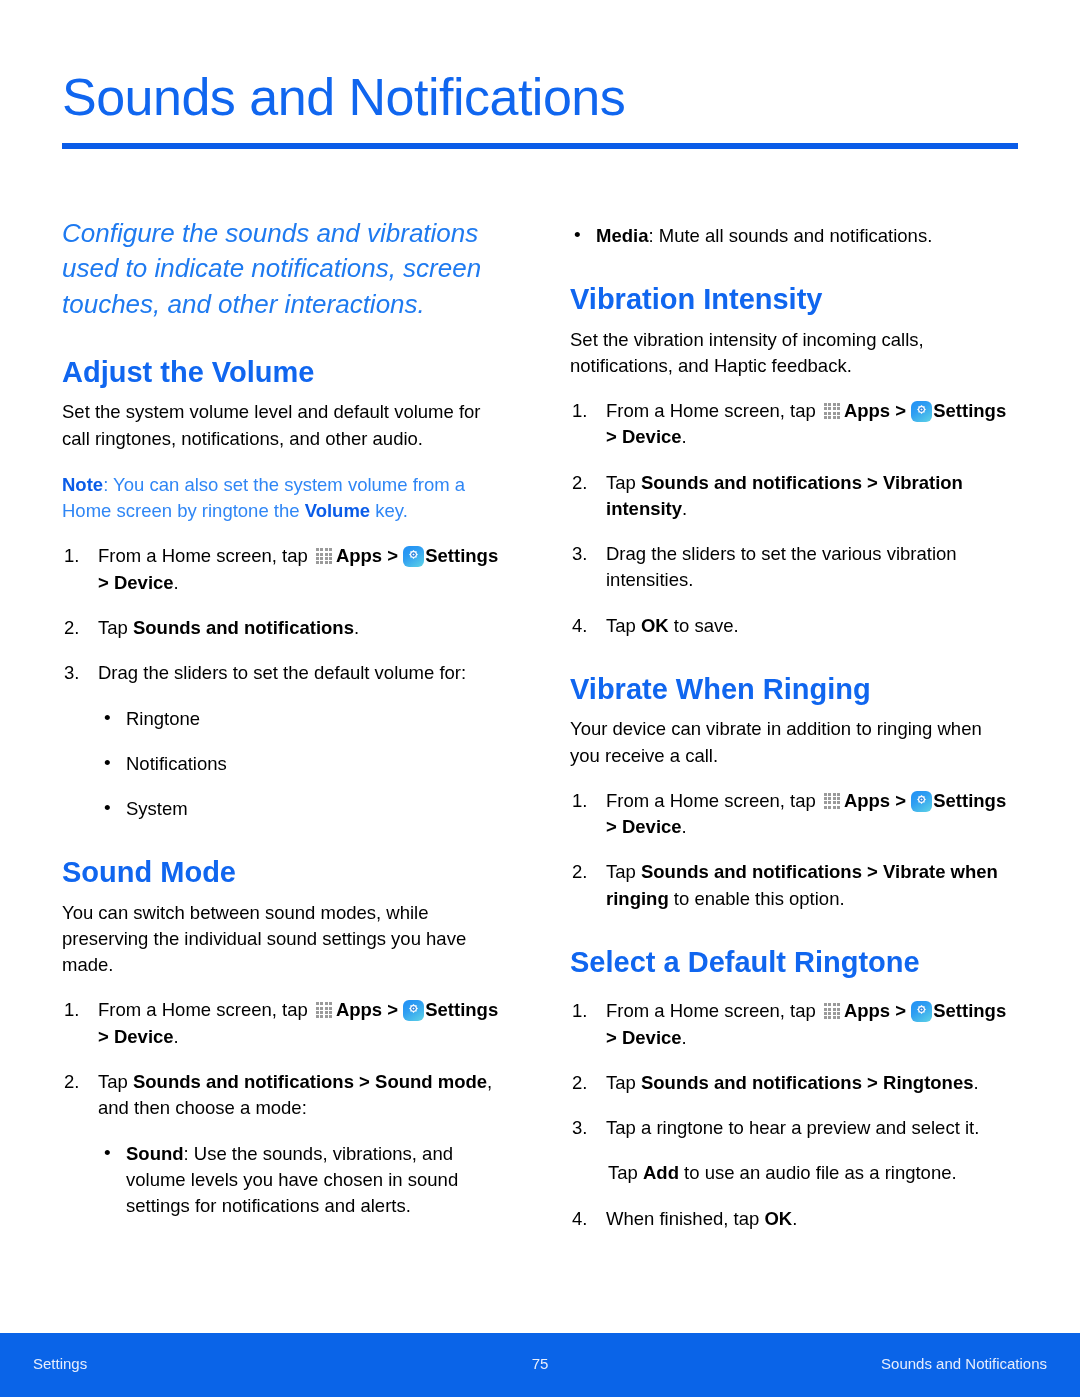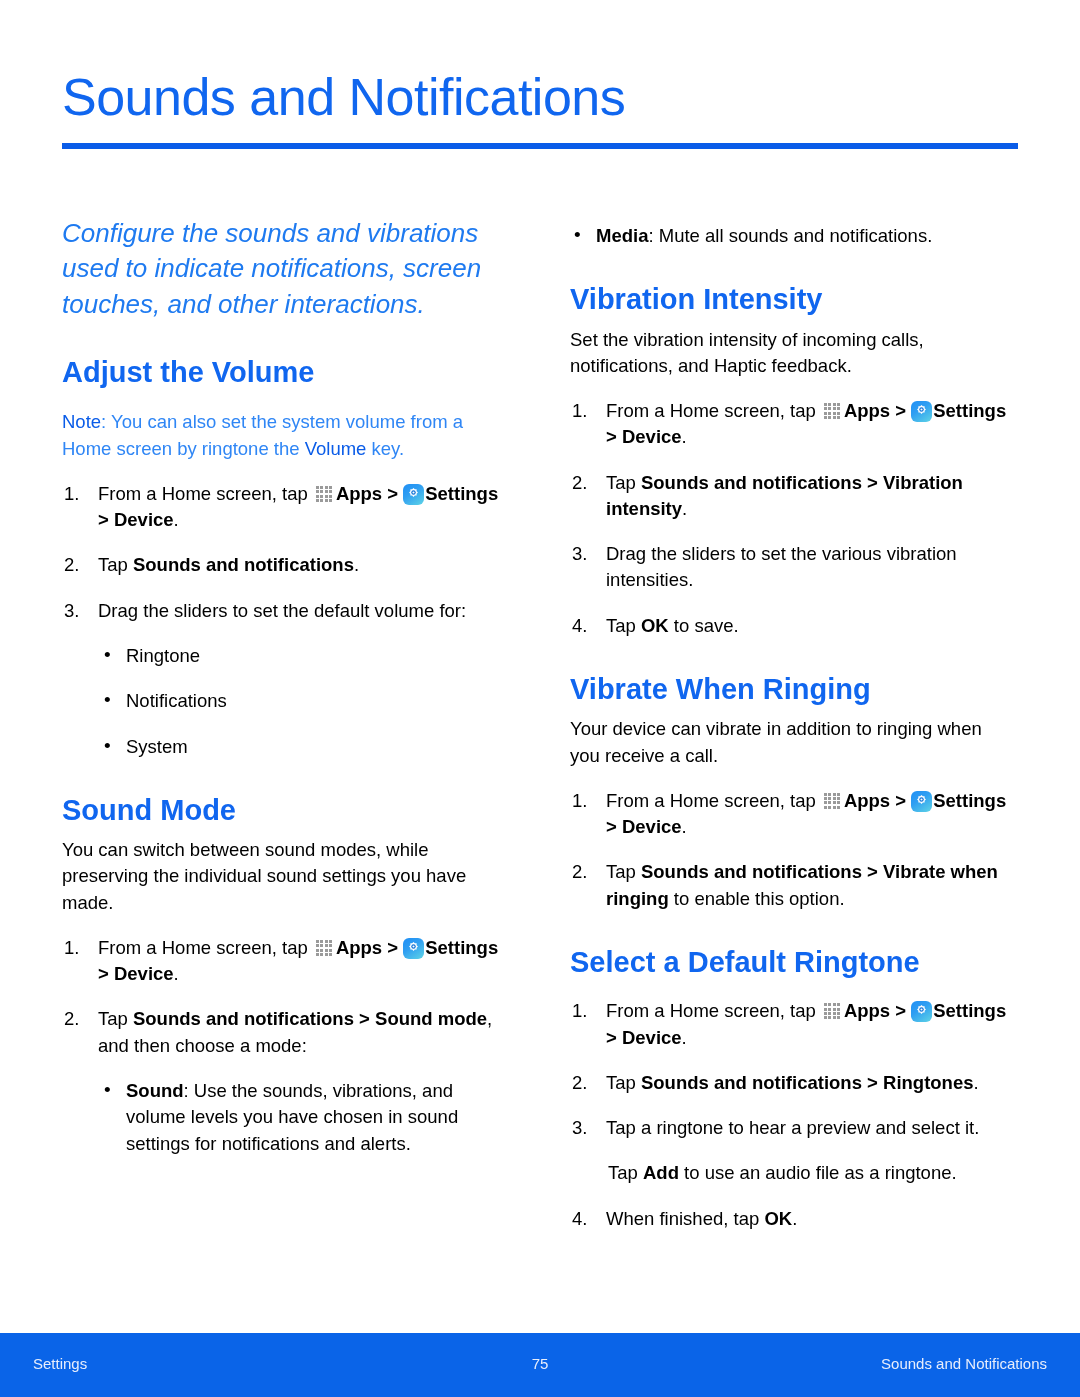--- a/index.html
+++ b/index.html
@@ -71,21 +71,21 @@
     line-height: 1.42;
     margin: 10px 0 0 0;
     color: #000;
   }
   p.note {
     font-size: 18.5px;
     line-height: 1.42;
     margin: 20px 0 0 0;
     color: #2f86f5;
   }
-  p.note b { color: #0a5ce8; font-weight: normal; }
+  p.note b { color: #0a5ce8; font-weight: bold; }
 
   
   ol.steps {
     list-style: none;
     margin: 0; padding: 0;
   }
   ol.steps > li {
     position: relative;
     padding-left: 36px;
     font-size: 18.5px;
@@ -190,20 +190,21 @@
 </div>
 
 <div class="columns">
 
   <div class="col col-left">
 
     <p class="intro">Configure the sounds and vibrations used to indicate notifications, screen touches, and other interactions.</p>
 
     <h2 class="section-head">Adjust the Volume</h2>
 
+    <p class="body-text">Set the system volume level and default volume for call ringtones, notifications, and other audio.</p>
 
     <p class="note"><b>Note</b><span>: You can also set the system volume from a Home screen by ringtone the </span><b>Volume</b><span> key.</span></p>
 
     <ol class="steps">
       <li>
         <span class="num">1.</span><span>From a Home screen, tap </span><span class="apps-icon"><i style="left: 0px; top: 0px;"></i><i style="left: 4.5px; top: 0px;"></i><i style="left: 9px; top: 0px;"></i><i style="left: 13.5px; top: 0px;"></i><i style="left: 0px; top: 4.3px;"></i><i style="left: 4.5px; top: 4.3px;"></i><i style="left: 9px; top: 4.3px;"></i><i style="left: 13.5px; top: 4.3px;"></i><i style="left: 0px; top: 8.6px;"></i><i style="left: 4.5px; top: 8.6px;"></i><i style="left: 9px; top: 8.6px;"></i><i style="left: 13.5px; top: 8.6px;"></i><i style="left: 0px; top: 12.9px;"></i><i style="left: 4.5px; top: 12.9px;"></i><i style="left: 9px; top: 12.9px;"></i><i style="left: 13.5px; top: 12.9px;"></i></span><b>Apps</b><b> &gt; </b><span class="settings-icon"><svg class="gear" viewBox="0 0 24 24">
               <path fill="#ffffff" d="M12 1.6l2.1 2.1h2.9v2.9l2.1 2.1-2.1 2.1v2.9h-2.9L12 15.8 9.9 13.7H7v-2.9L4.9 8.7 7 6.6V3.7h2.9z"></path>
               <circle cx="12" cy="8.7" r="3.6" fill="#1172d6"></circle>
               <circle cx="12" cy="8.7" r="1.7" fill="#ffffff"></circle>
             </svg></span><b>Settings</b><b> &gt; </b><b>Device</b><span>.</span>

